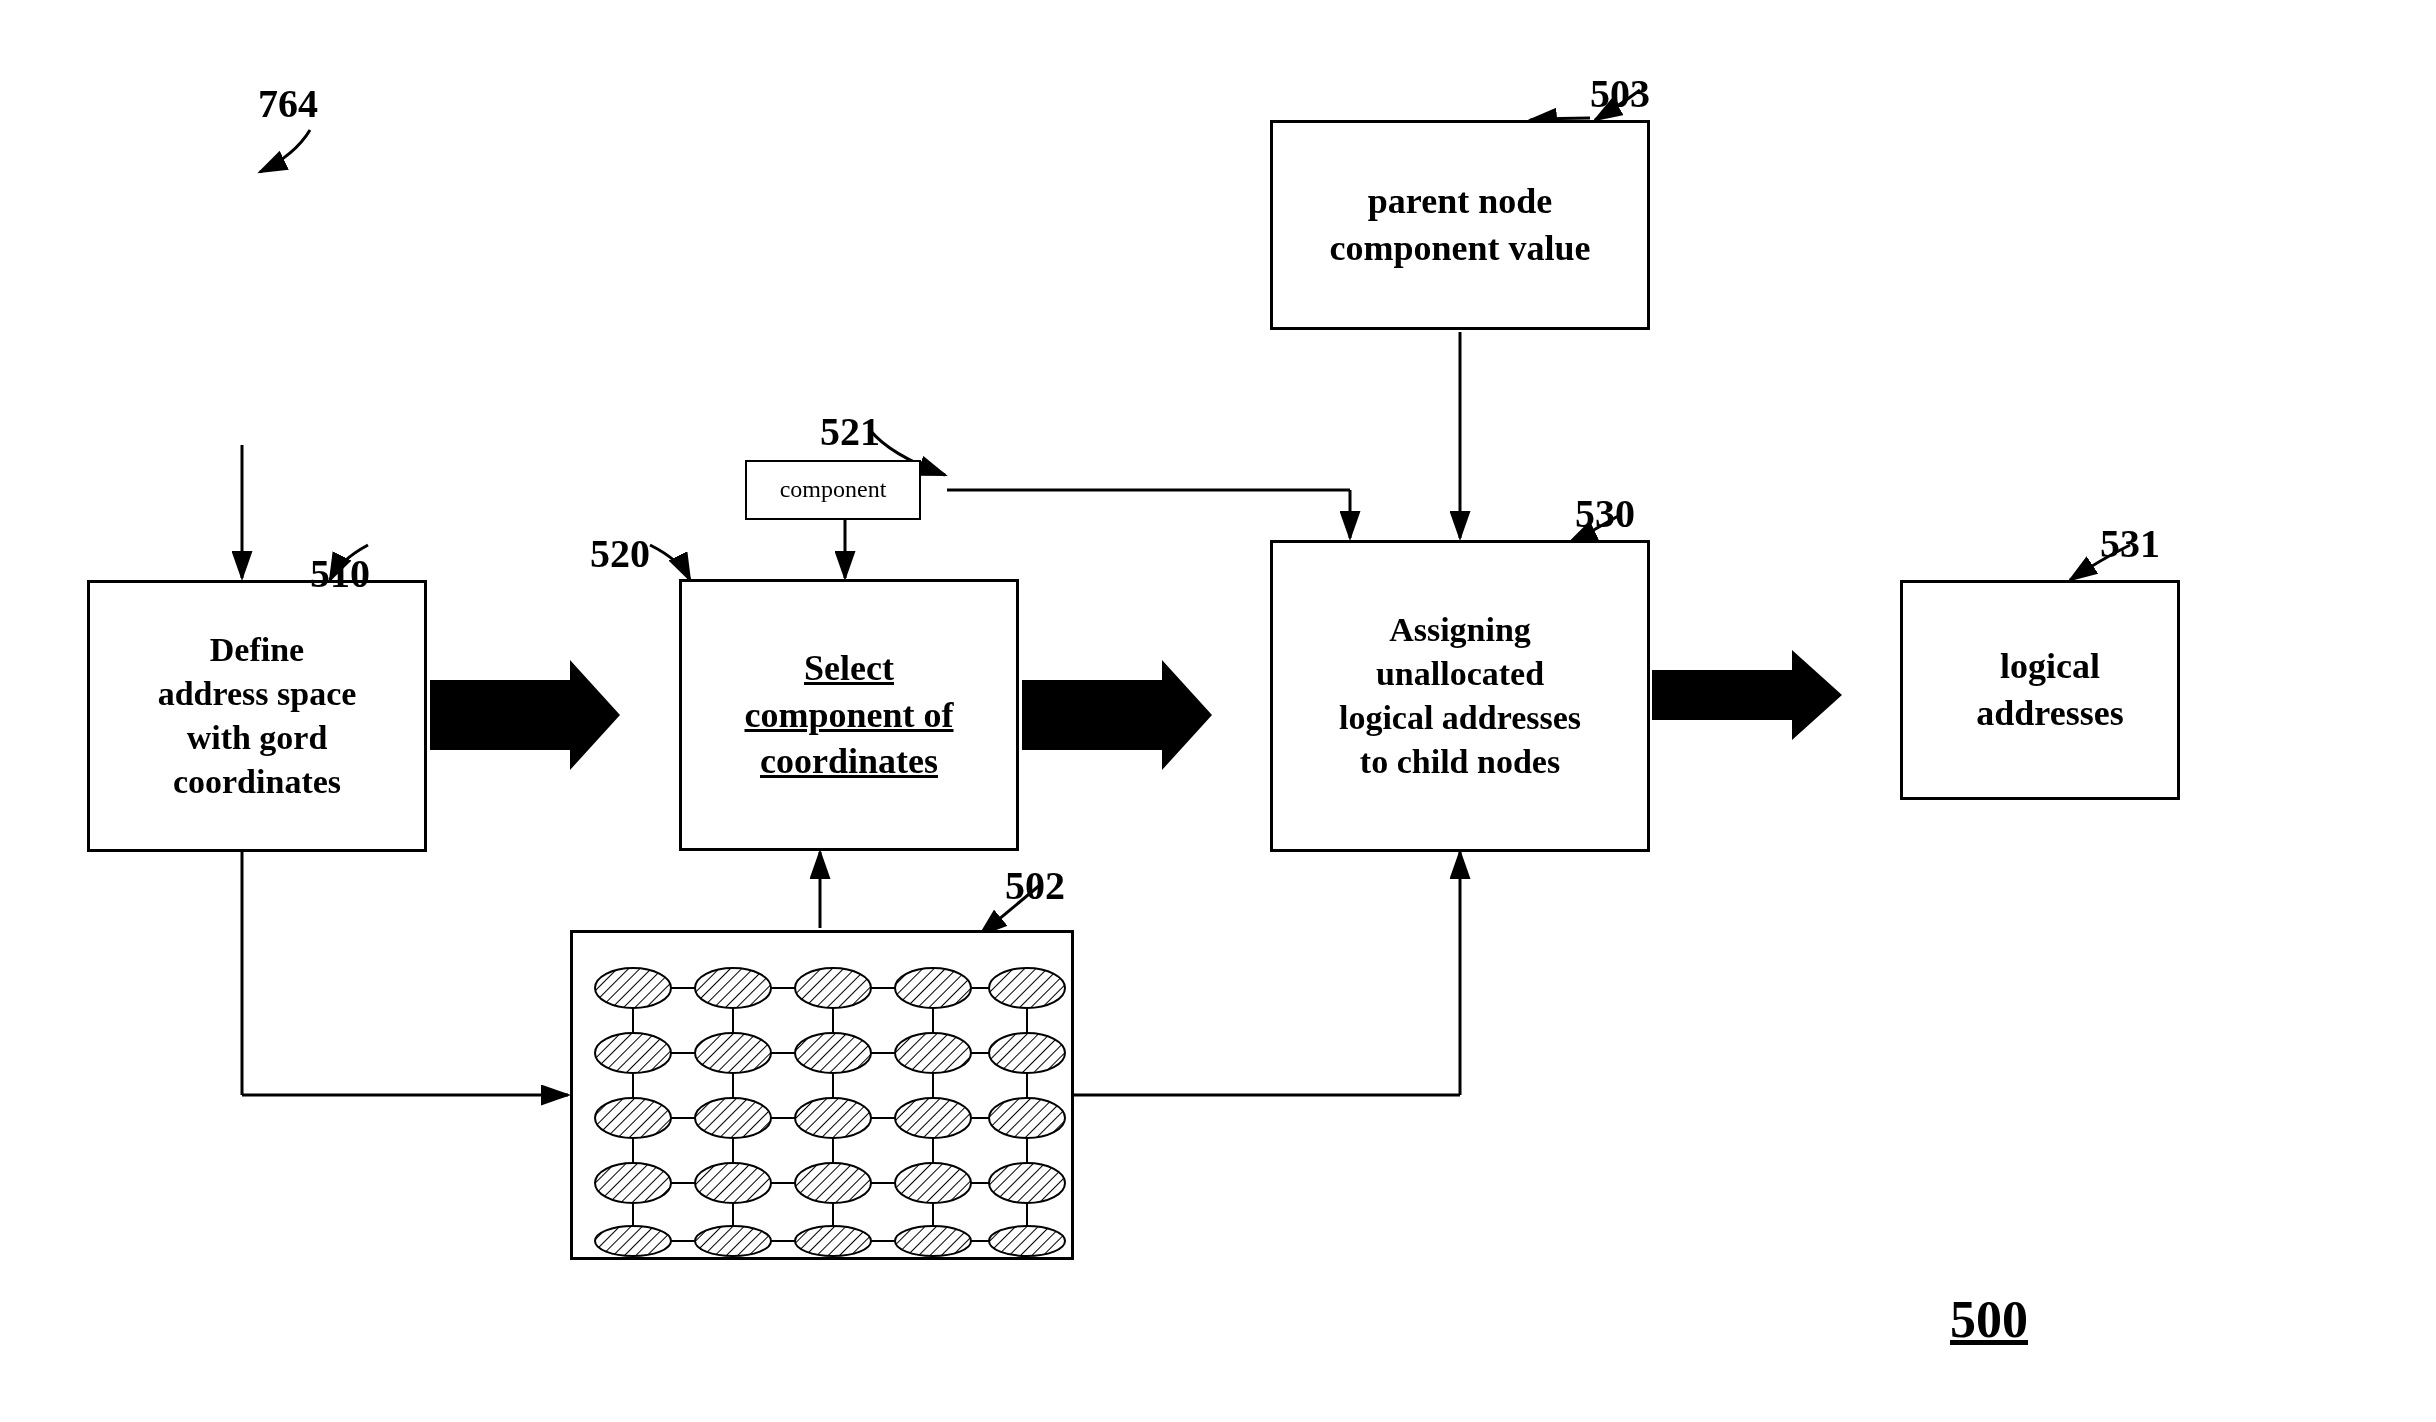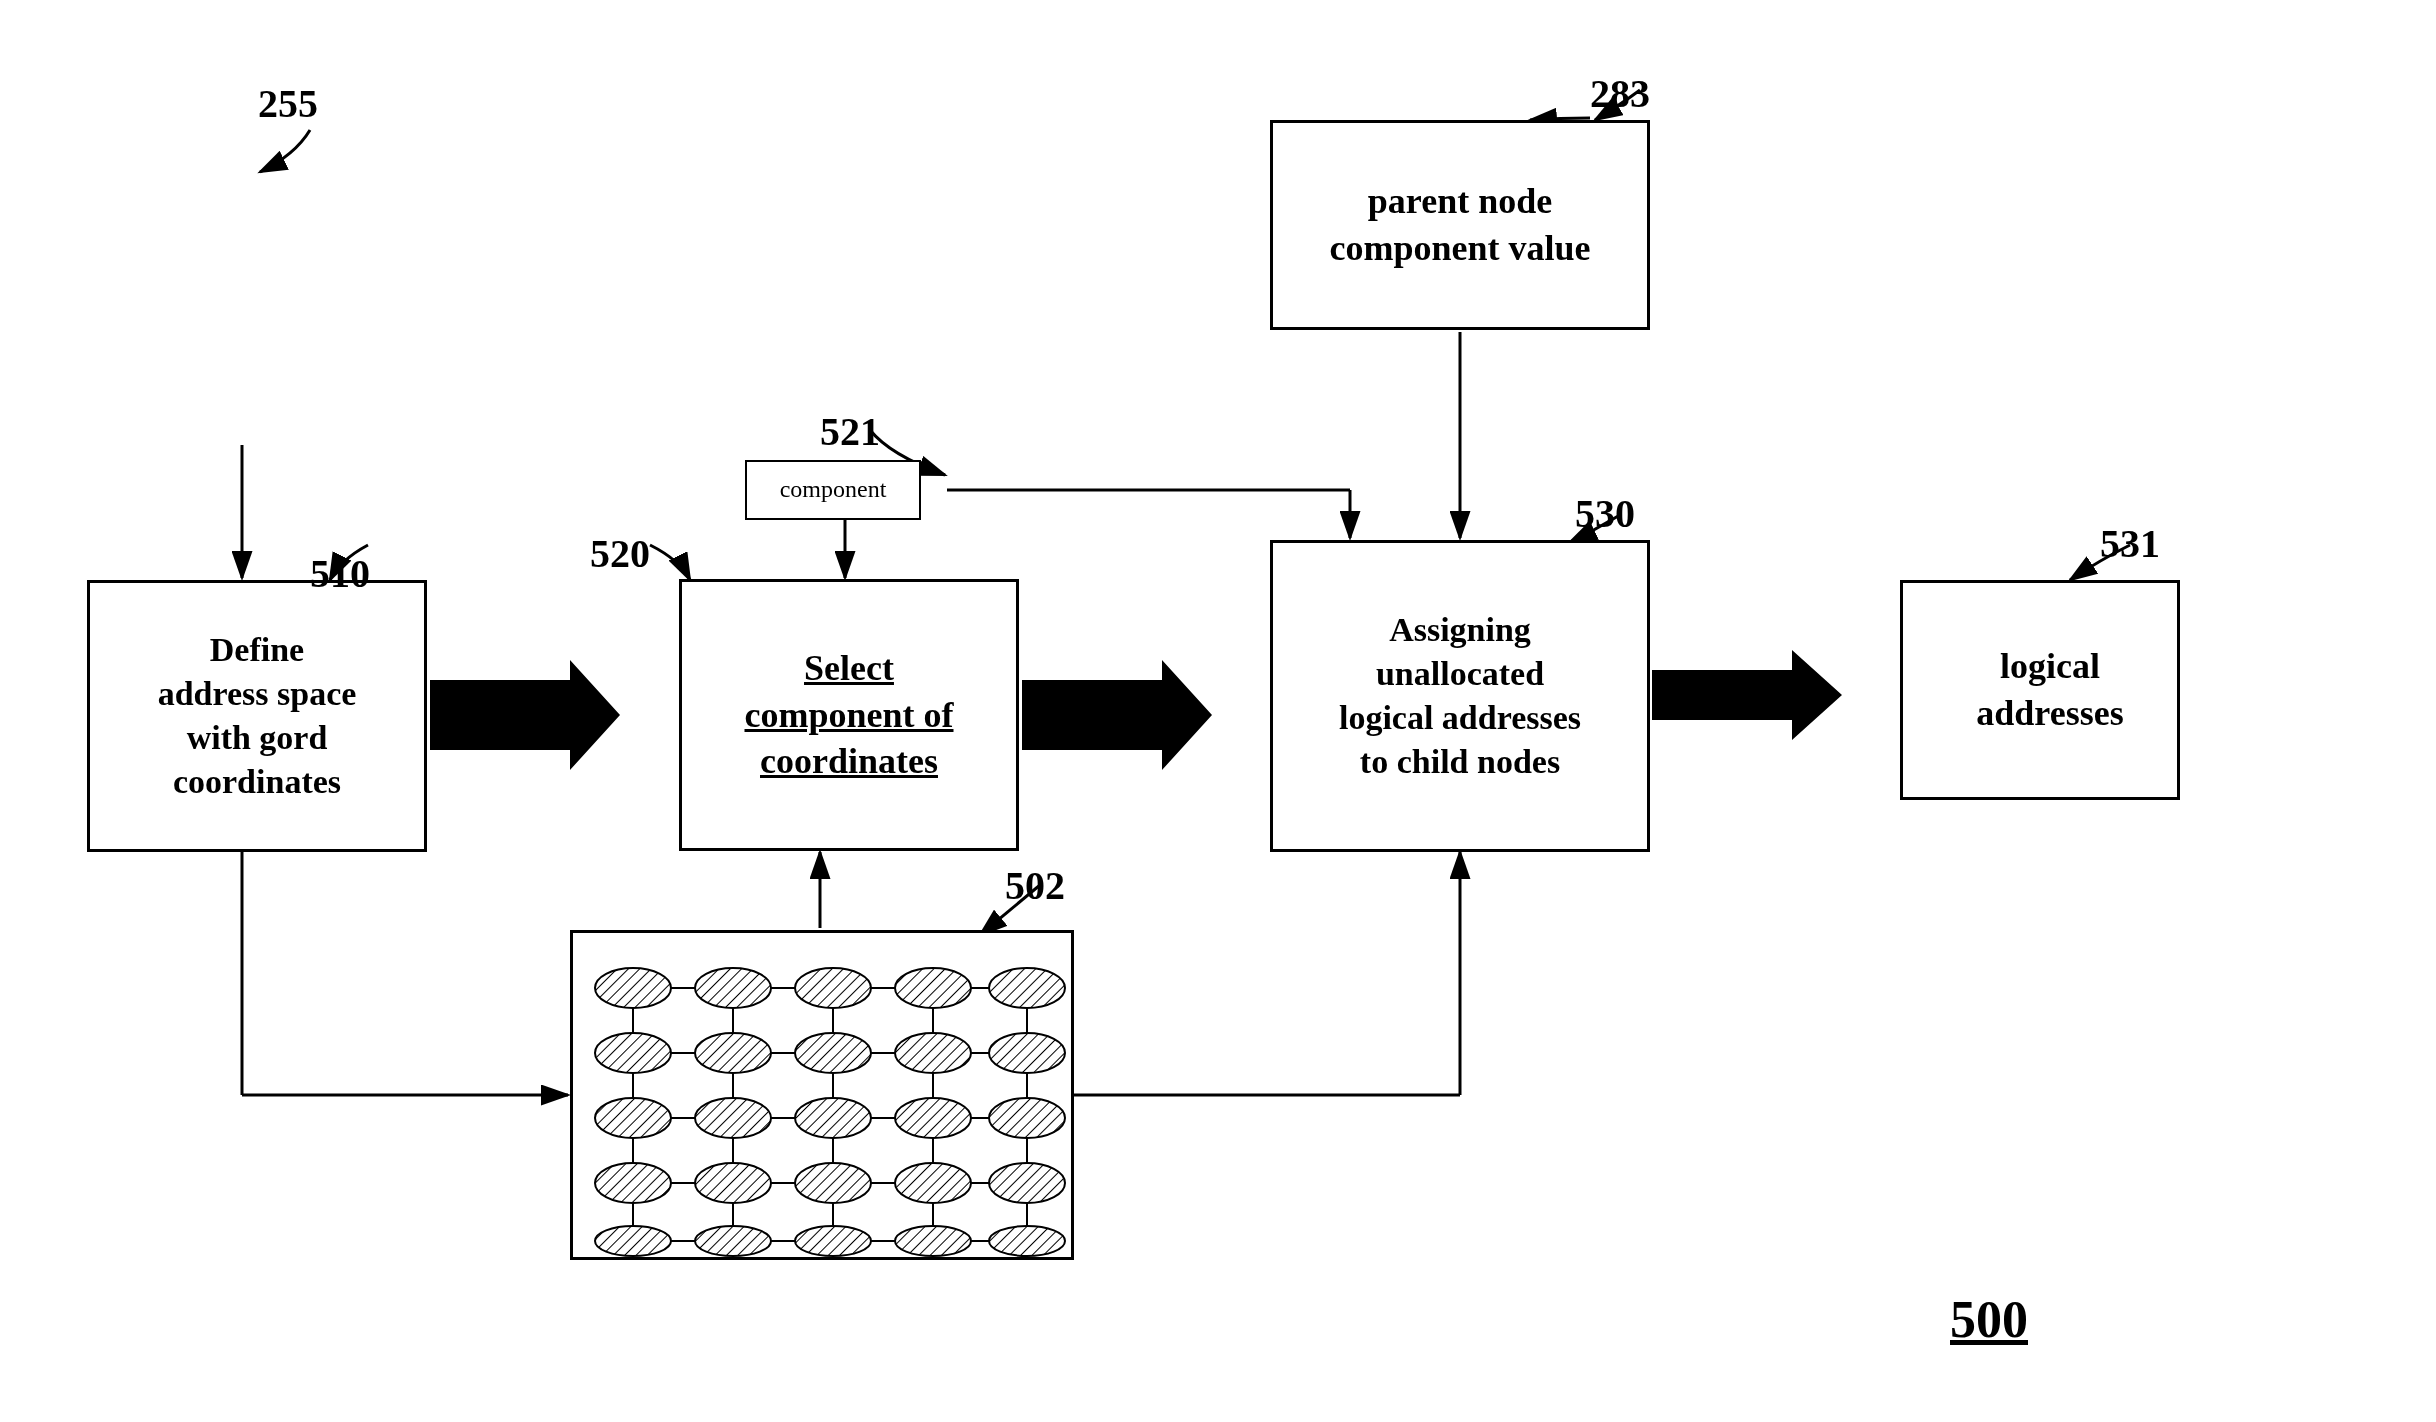--- a/index.html
+++ b/index.html
@@ -242,29 +242,29 @@
       <line x1="360" y1="140" x2="360" y2="165" stroke="#000" stroke-width="2"></line>
       <line x1="360" y1="205" x2="360" y2="230" stroke="#000" stroke-width="2"></line>
       <line x1="360" y1="270" x2="360" y2="293" stroke="#000" stroke-width="2"></line>
       <line x1="454" y1="75" x2="454" y2="100" stroke="#000" stroke-width="2"></line>
       <line x1="454" y1="140" x2="454" y2="165" stroke="#000" stroke-width="2"></line>
       <line x1="454" y1="205" x2="454" y2="230" stroke="#000" stroke-width="2"></line>
       <line x1="454" y1="270" x2="454" y2="293" stroke="#000" stroke-width="2"></line>
     </svg>
   </div>
 
-  <div class="label" style="left:258px; top:80px;">255</div>
+  <div class="label" style="left:258px; top:80px;">764</div>
 
   <div class="label" style="left:310px; top:530px;margin-top:20px;">510</div>
 
   <div class="label" style="left:590px; top:530px;">520</div>
 
   <div class="label" style="left:820px; top:408px;">521</div>
 
-  <div class="label" style="left:1590px; top:70px;">283</div>
+  <div class="label" style="left:1590px; top:70px;">503</div>
 
   <div class="label" style="left:1575px; top:490px;">530</div>
 
   <div class="label" style="left:2100px; top:520px;">531</div>
 
   <div class="label" style="left:1005px; top:862px;">502</div>
 
   <div class="label-underline" style="left:1950px; top:1290px; font-size:52px;">500</div>
 
 </div>

